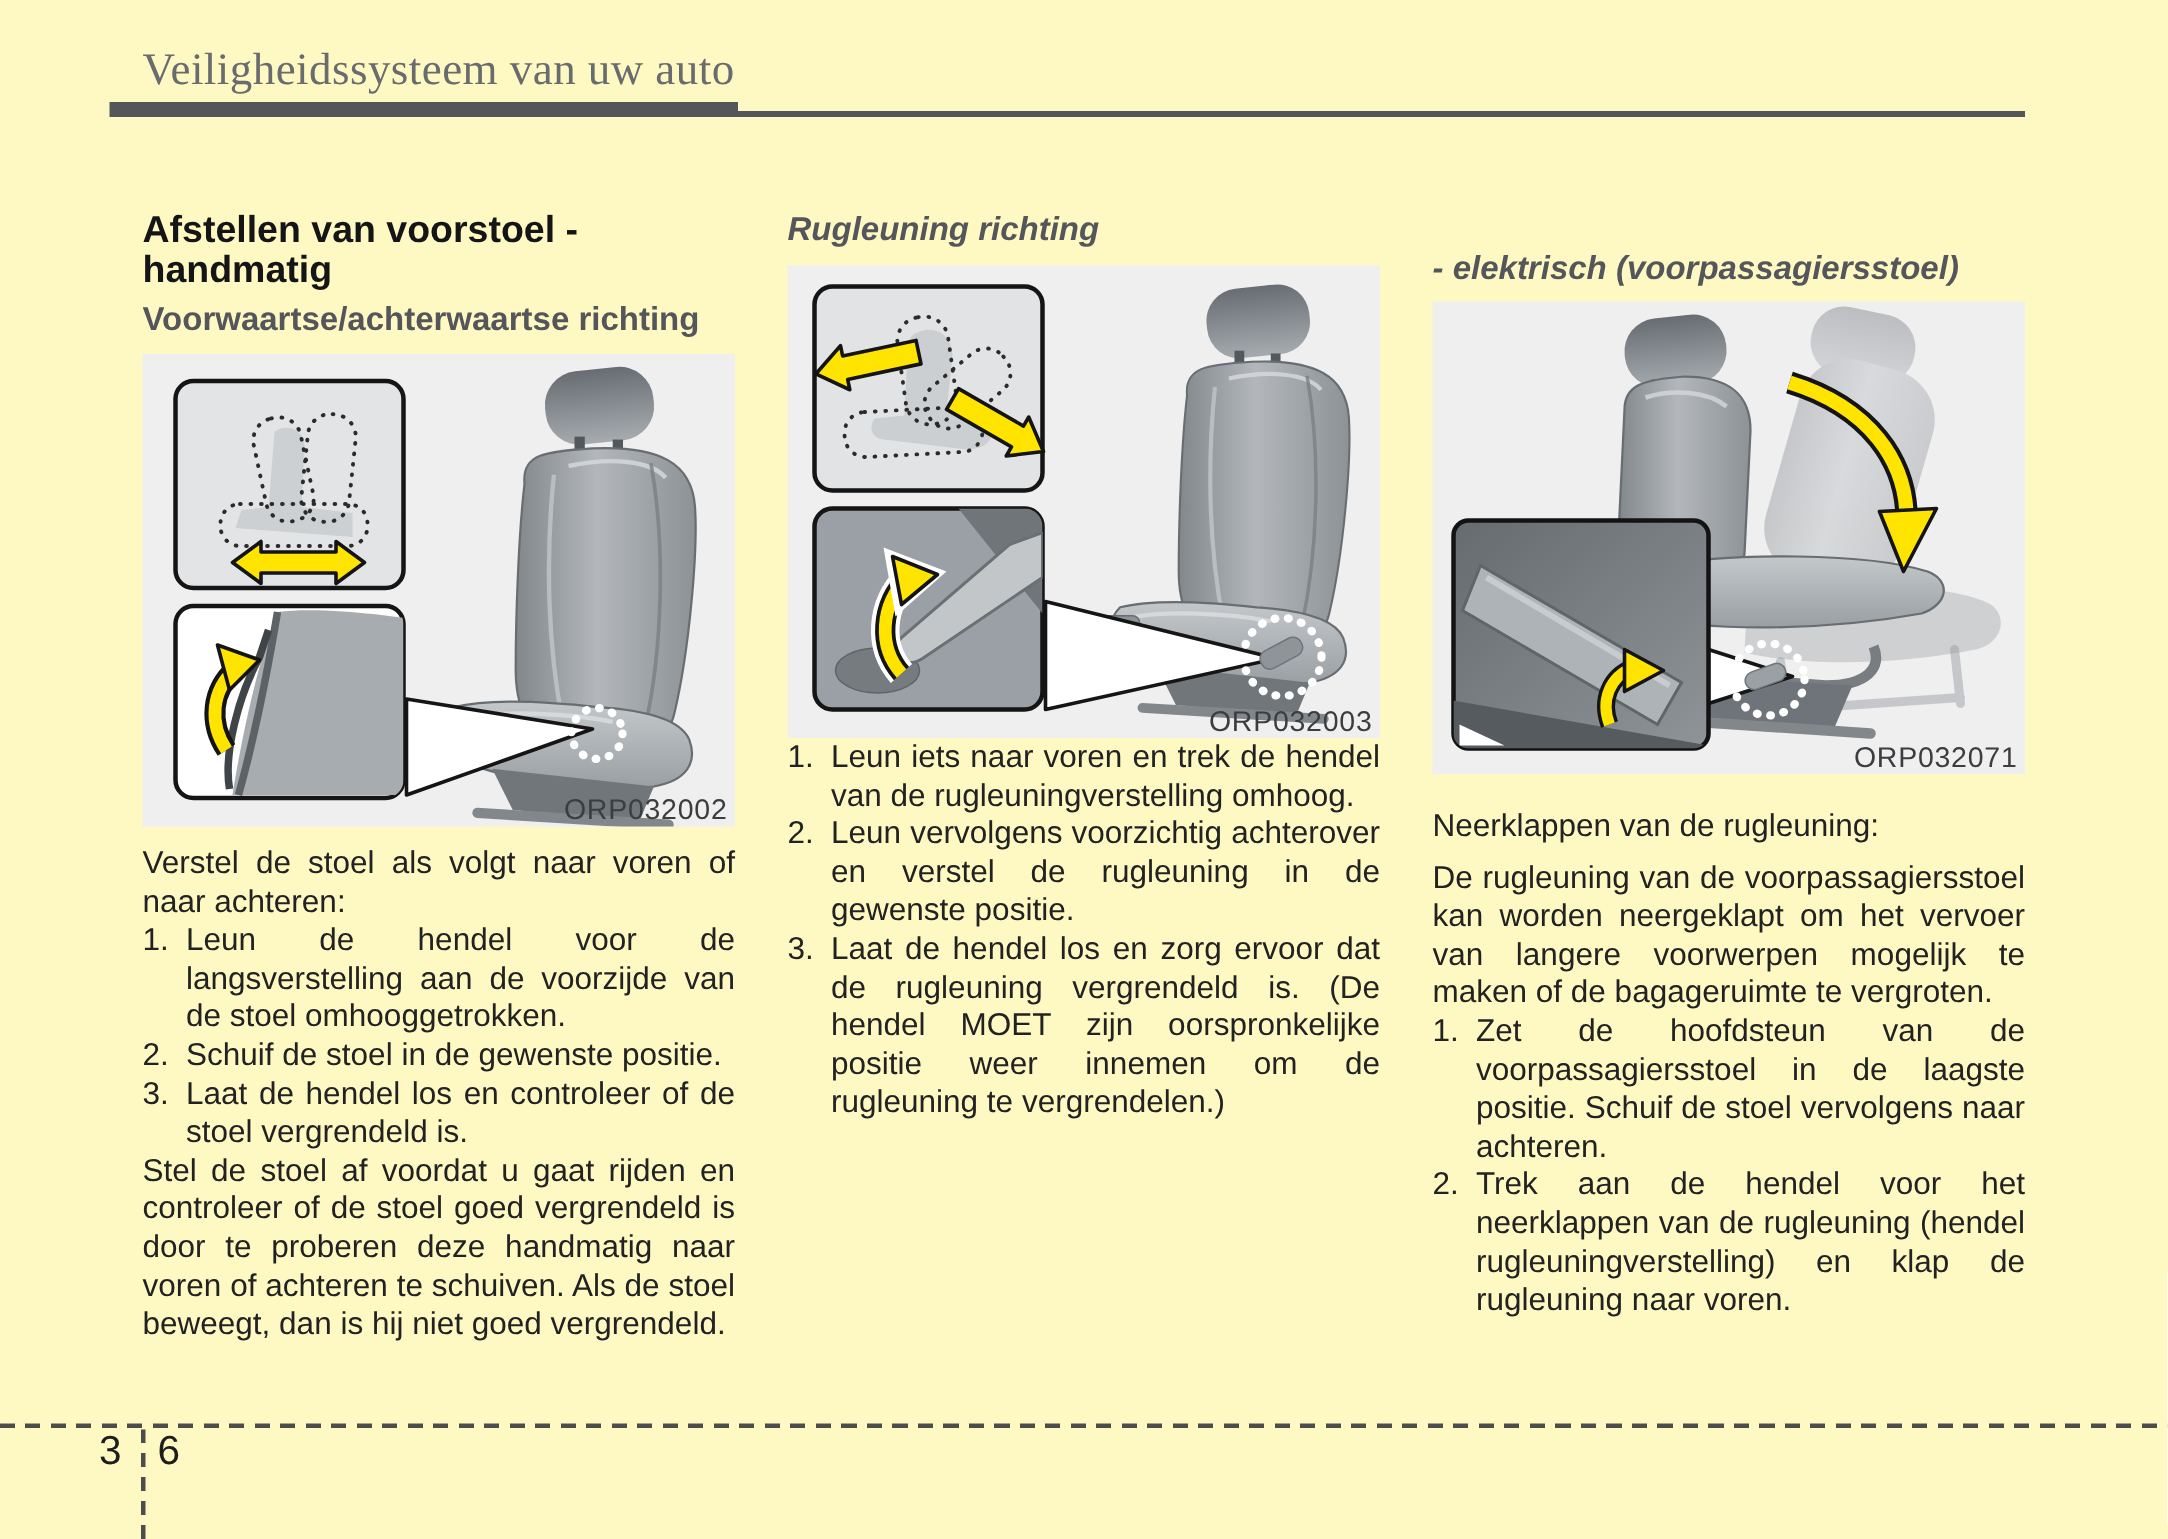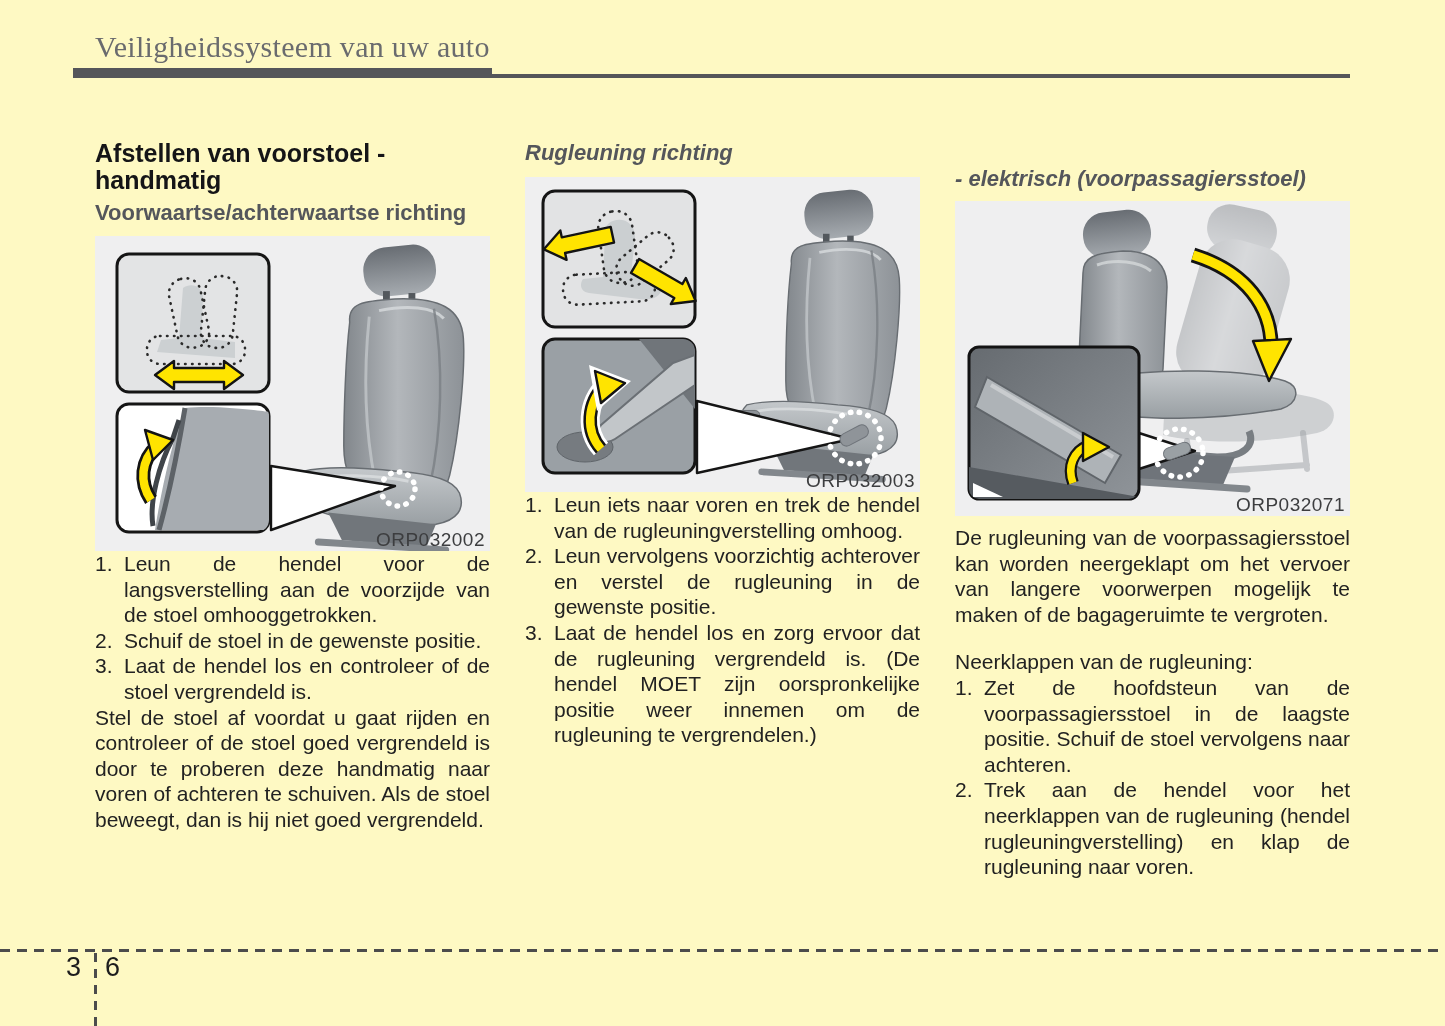--- a/index.html
+++ b/index.html
@@ -121,20 +121,21 @@
           <path d="M36 122 C32 98 42 60 56 34 L62 16" stroke="#3f4449" stroke-width="5" fill="none"></path>
           <path d="M34 96 C22 78 24 56 40 42" fill="none" stroke="#141414" stroke-width="14"></path>
           <path d="M34 96 C22 78 24 56 40 42" fill="none" stroke="#ffe400" stroke-width="8.5"></path>
           <path class="arrYellow" d="M28 26 L56 36 L36 56 Z"></path>
         </g>
       </g>
       <circle class="dotring" cx="303" cy="253" r="17"></circle>
       <text class="figlabel" x="390" y="310" text-anchor="end">ORP032002</text>
     </svg>
 
+    <div class="p mt-txt1">Verstel de stoel als volgt naar voren of naar achteren:</div>
     <div class="steps">
       <div class="step">
         <span class="n">1.</span>
         <span class="t">Leun de hendel voor de langsverstelling aan de voorzijde van de stoel omhooggetrokken.</span>
       </div>
       <div class="step">
         <span class="n">2.</span>
         <span class="t">Schuif de stoel in de gewenste positie.</span>
       </div>
       <div class="step">
@@ -246,22 +247,22 @@
           <path d="M104 136 C98 120 104 104 120 98" fill="none" stroke="#141414" stroke-width="12"></path>
           <path d="M104 136 C98 120 104 104 120 98" fill="none" stroke="#ffe400" stroke-width="7.5"></path>
           <path class="arrYellow" d="M114 86 L140 100 L114 114 Z"></path>
         </g>
       </g>
       <rect x="208" y="244" width="28" height="12" rx="6" fill="#9aa0a4" stroke="#6f747a" transform="rotate(-20 222 250)"></rect>
       <circle class="dotring" cx="224" cy="252" r="24"></circle>
       <text class="figlabel" x="390" y="310" text-anchor="end">ORP032071</text>
     </svg>
 
+    <div class="p fold-h">Neerklappen van de rugleuning:</div>
     <div class="p mt-txt3">De rugleuning van de voorpassagiersstoel kan worden neergeklapt om het vervoer van langere voorwerpen mogelijk te maken of de bagageruimte te vergroten.</div>
-    <div class="p fold-h">Neerklappen van de rugleuning:</div>
     <div class="steps">
       <div class="step">
         <span class="n">1.</span>
         <span class="t">Zet de hoofdsteun van de voorpassagiersstoel in de laagste positie. Schuif de stoel vervolgens naar achteren.</span>
       </div>
       <div class="step">
         <span class="n">2.</span>
         <span class="t">Trek aan de hendel voor het neerklappen van de rugleuning (hendel rugleuningverstelling) en klap de rugleuning naar voren.</span>
       </div>
     </div>

